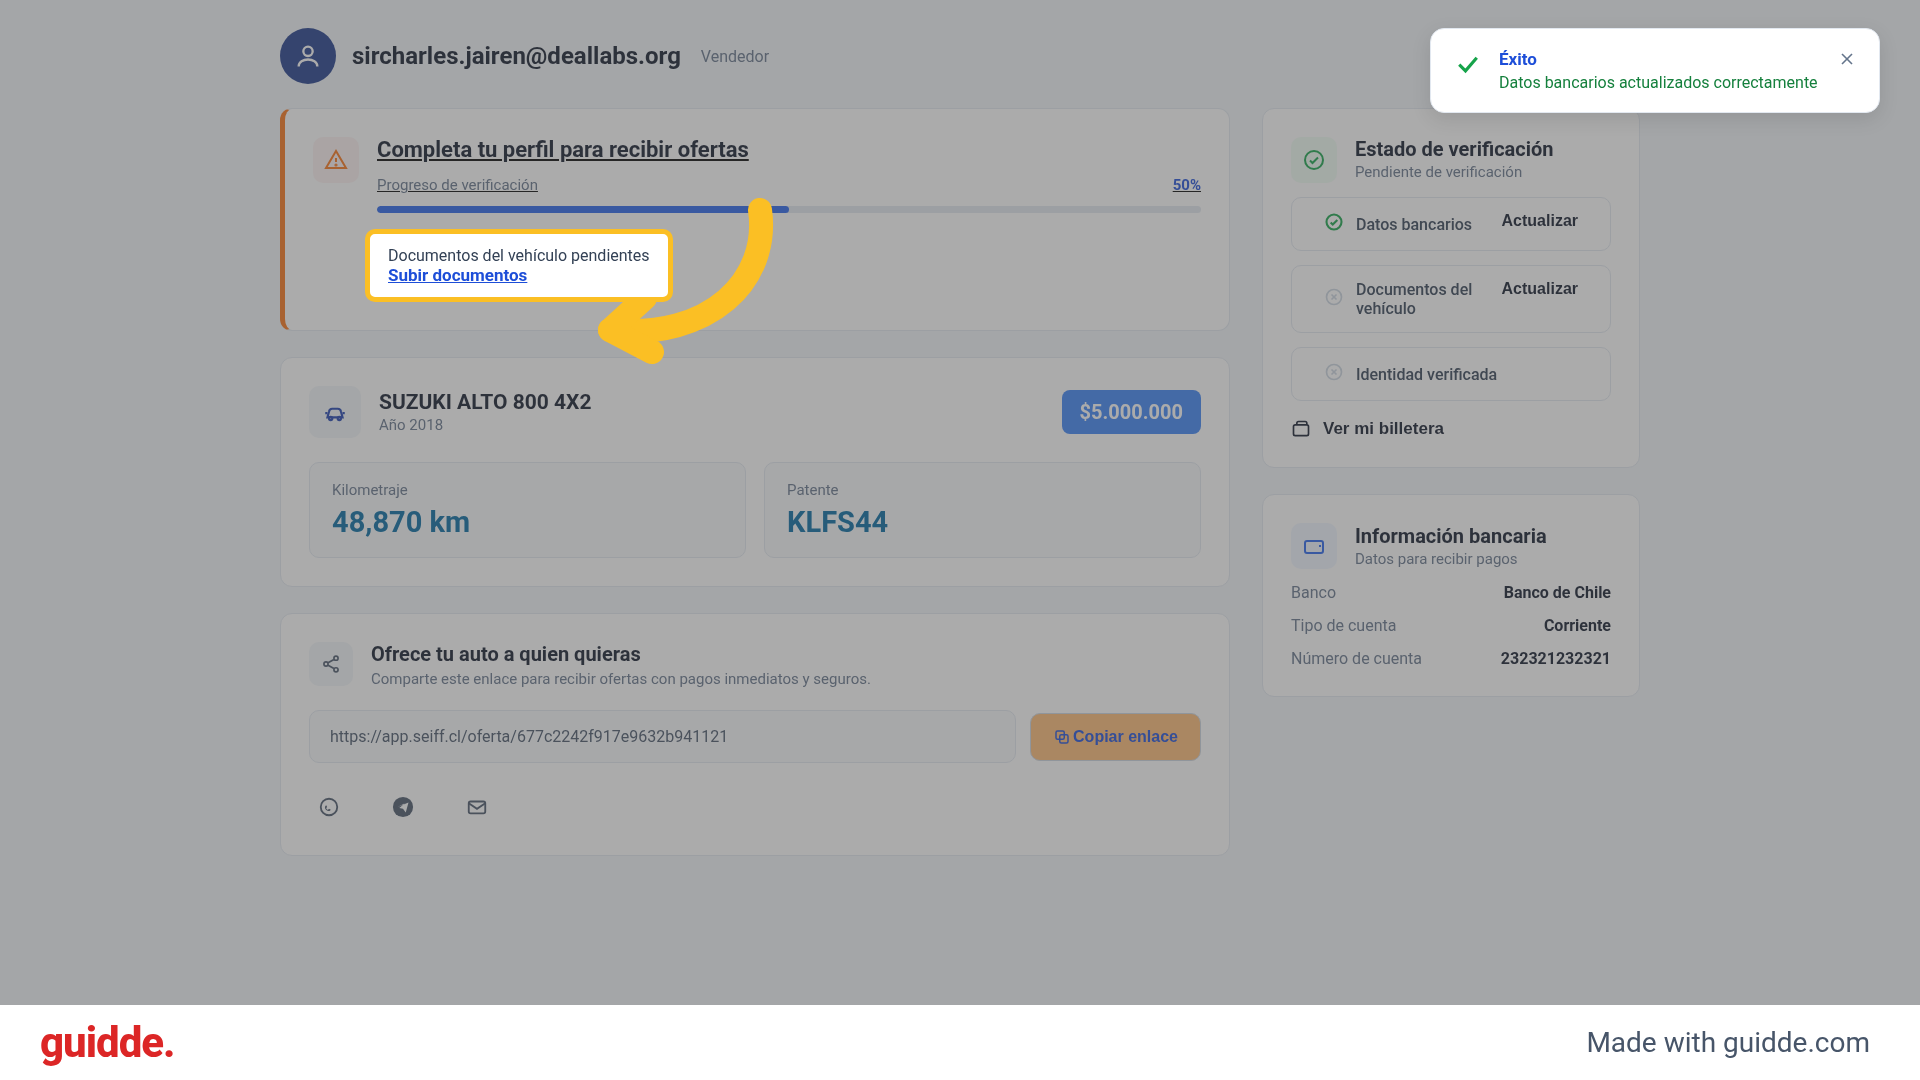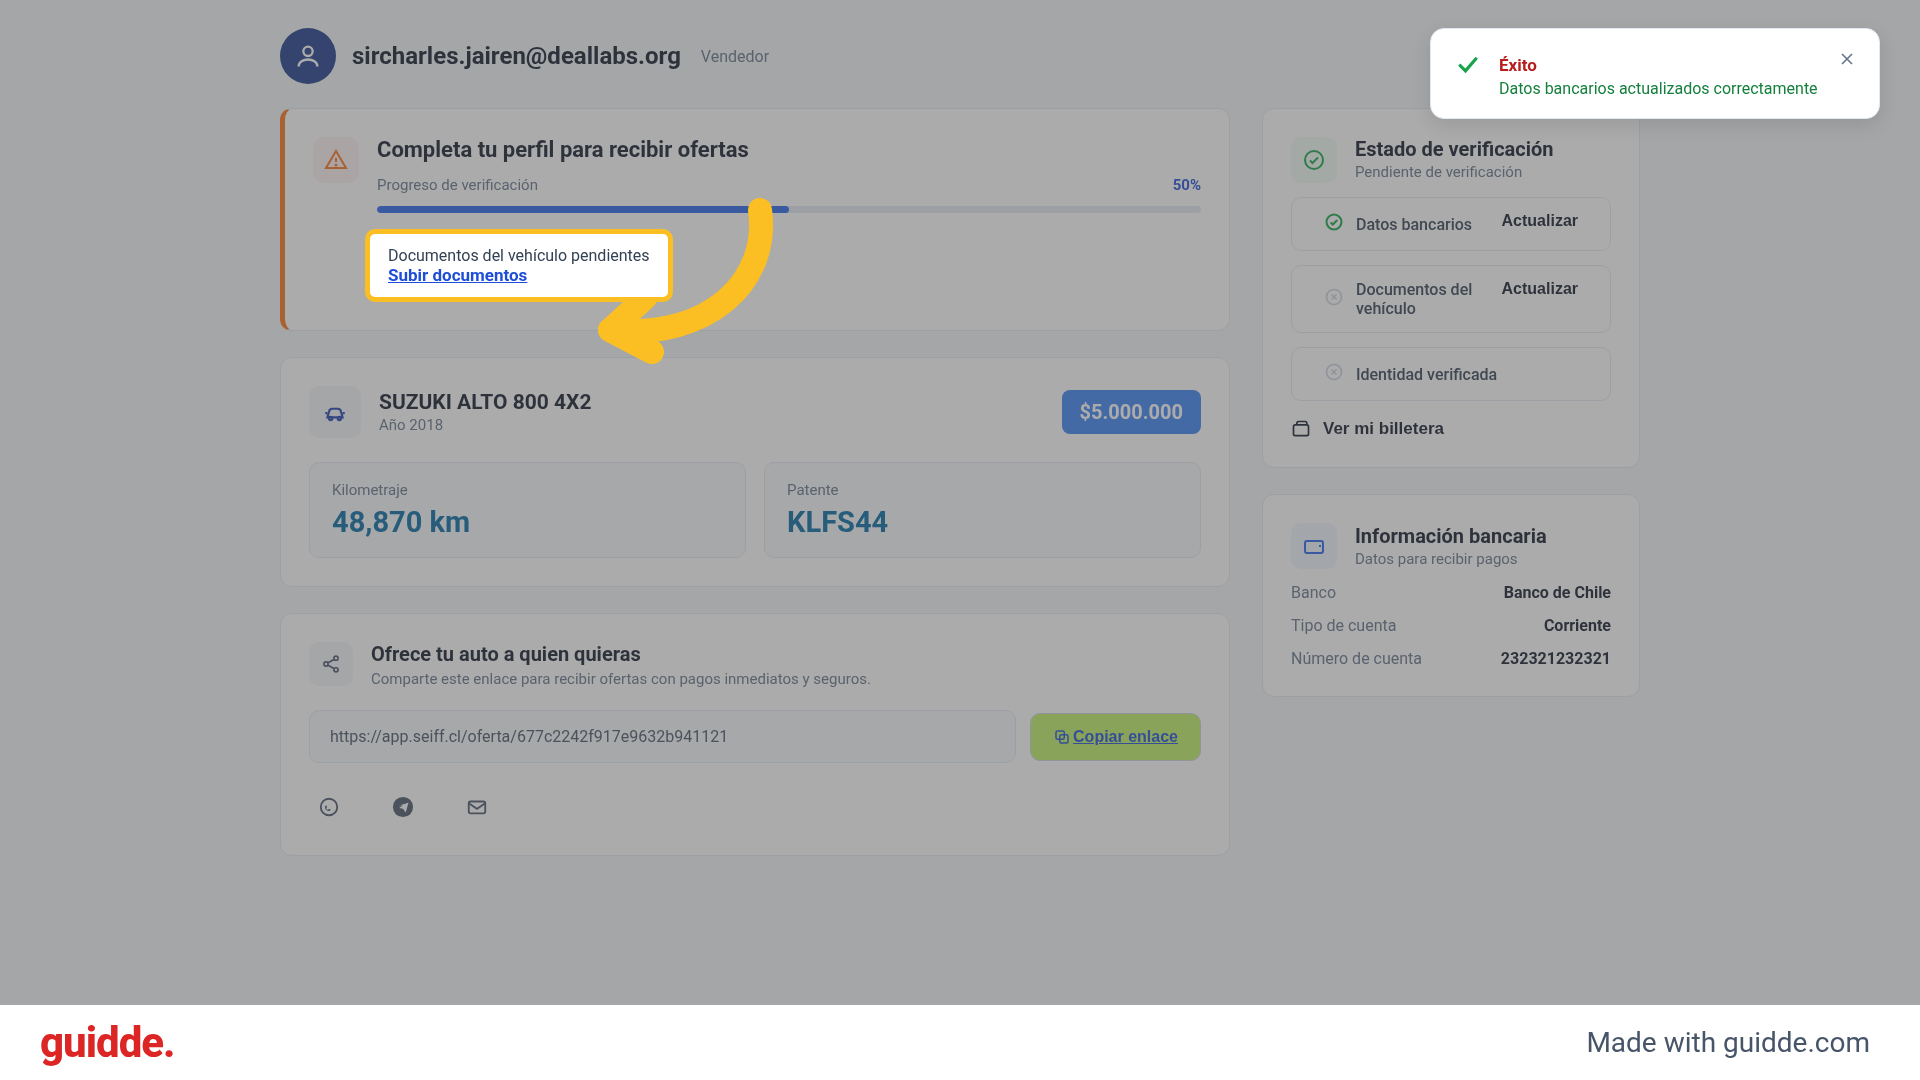--- a/index.html
+++ b/index.html
@@ -217,29 +217,28 @@
     border: 1px solid #e2e8f0;
     border-radius: 10px;
     padding: 16px 20px;
     font-size: 16px;
     color: #475569;
   }
   .copy-btn {
     display: flex;
     align-items: center;
     gap: 2px;
-    background: #bef264;
+    background: #fdba74;
     border: 1px solid #cbd5e1;
     border-radius: 10px;
     padding: 14px 22px;
     font-size: 16px;
     font-weight: 600;
     color: #1d4ed8;
     cursor: pointer;
-    text-decoration: underline;
   }
   .social-row {
     margin-top: 24px;
     display: flex;
     gap: 34px;
   }
   .social-btn {
     width: 40px; height: 40px;
     display: flex; align-items: center; justify-content: center;
     color: #475569;
@@ -301,21 +300,21 @@
     border: 1px solid #e2e8f0;
     border-radius: 14px;
     padding: 20px 22px;
     display: flex;
     gap: 16px;
     align-items: flex-start;
     z-index: 60;
     box-shadow: 0 6px 20px rgba(0,0,0,0.1);
   }
   .toast-icon { color: #16a34a; flex-shrink: 0; }
-  .toast-title { font-size: 17px; font-weight: 700; color: #b91c1c; margin-top: 6px; }
+  .toast-title { font-size: 17px; font-weight: 700; color: #1d4ed8; }
   .toast-msg { font-size: 16px; color: #15803d; margin-top: 4px; }
   .toast-close { margin-left: auto; color: #64748b; cursor: pointer; background: none; border: none; }
 
   .footer {
     position: absolute;
     left: 0;
     bottom: 0;
     width: 100%;
     height: 75px;
     background: #ffffff;
@@ -351,21 +350,21 @@
             <path d="M4 21c0-4 4-6 8-6s8 2 8 6"></path>
           </svg>
       </div>
       <div class="header-email">sircharles.jairen@deallabs.org</div>
       <div class="header-role">Vendedor</div>
     </div>
 
     <div class="cols">
       <div class="left-col">
 
-        <div class="card profile-card" style="position:relative;">
+        <div class="card profile-card" style="position:relative;text-decoration:underline;">
           <div class="profile-head">
             <div class="warning-icon-box">
               <svg width="24" height="24" viewBox="0 0 24 24" fill="none" stroke="currentColor" stroke-width="2">
                   <path d="M12 3L2 20h20L12 3z"></path>
                   <line x1="12" y1="10" x2="12" y2="14"></line>
                   <circle cx="12" cy="17" r="0.6" fill="currentColor"></circle>
                 </svg>
             </div>
             <div style="flex:1;">
               <div class="profile-title">Completa tu perfil para recibir ofertas</div>

